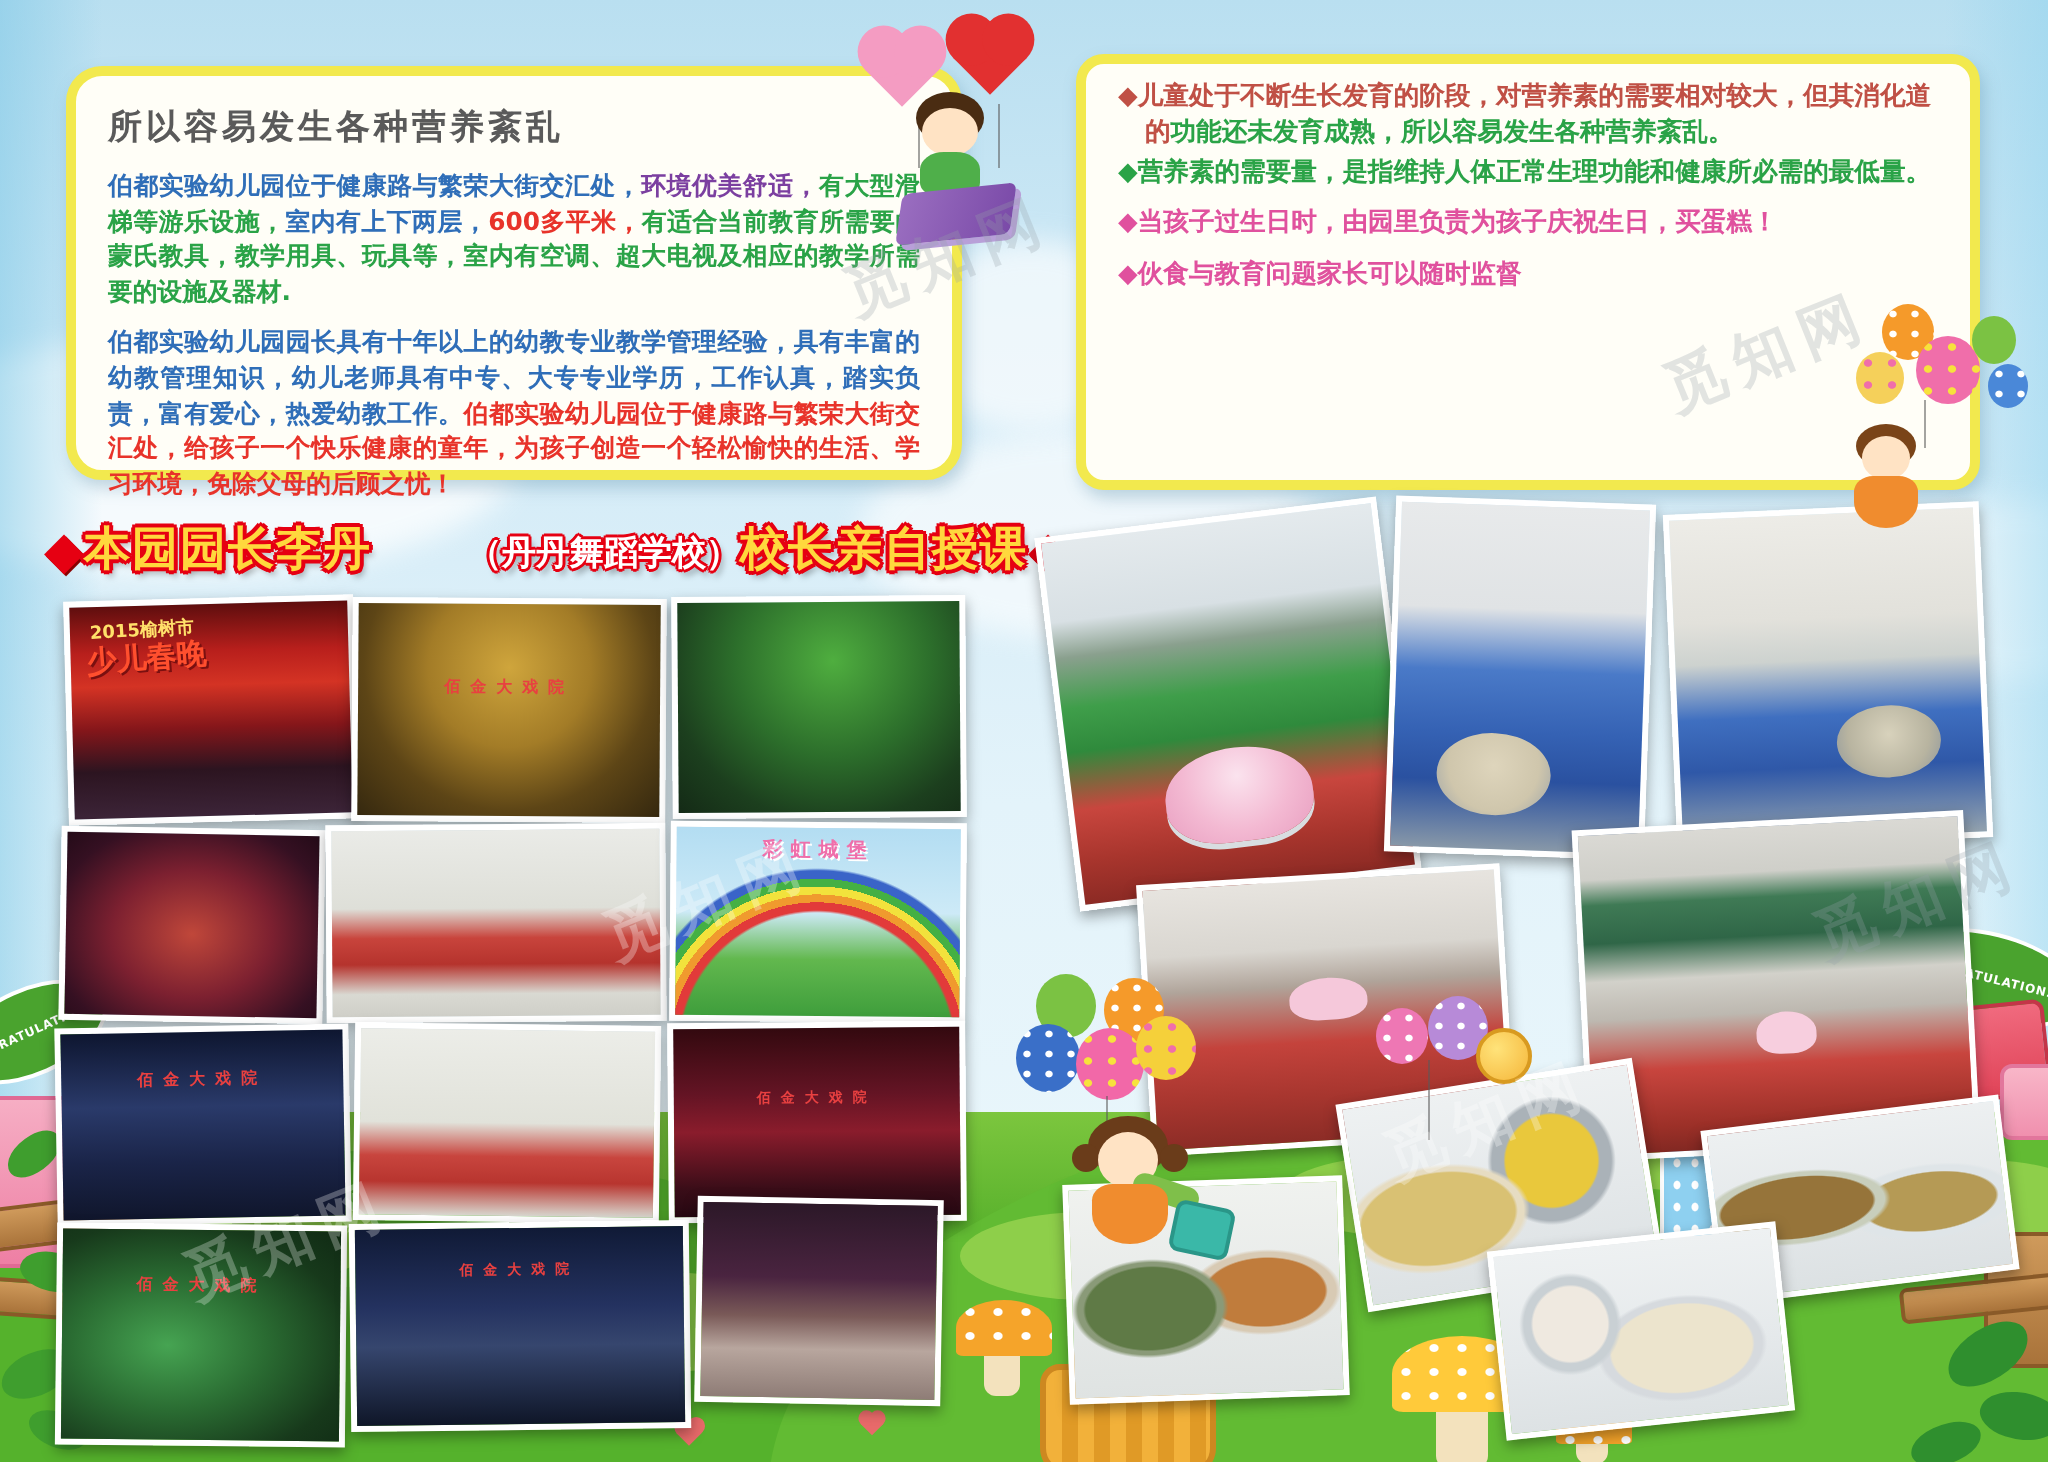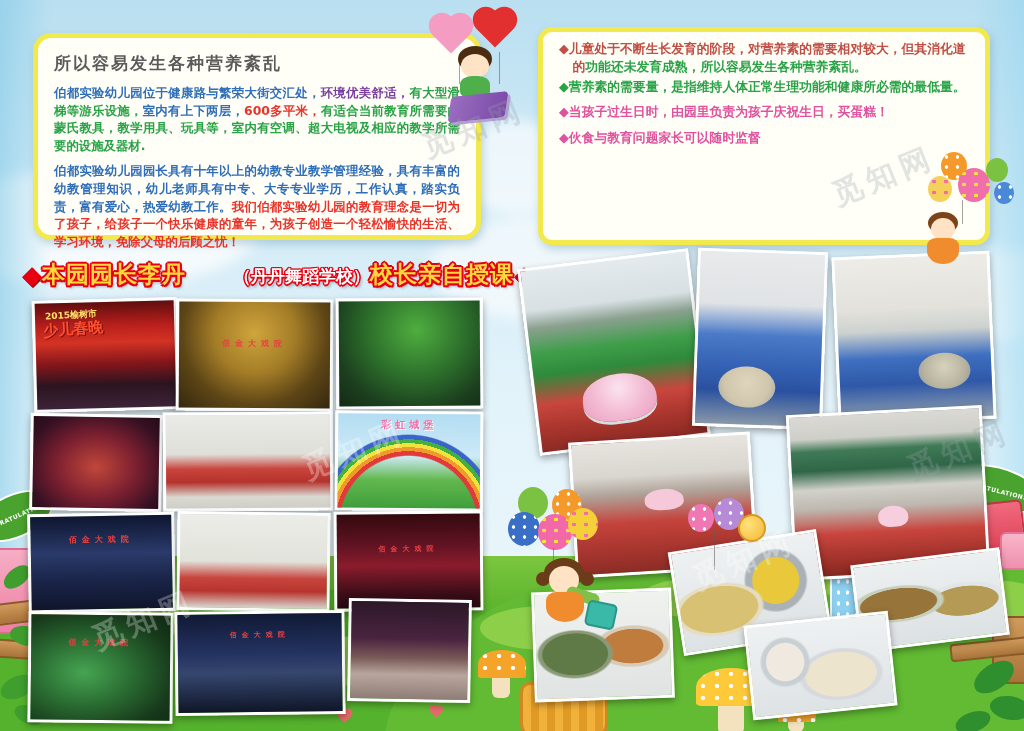--- a/index.html
+++ b/index.html
@@ -161,21 +161,21 @@
   <div class="mush-cap" style="left:696px;top:668px;width:70px;height:38px;background-color:#ffca3a;"></div>
   <div class="mush-stem" style="left:788px;top:716px;width:16px;height:16px;"></div>
   <div class="mush-cap" style="left:778px;top:702px;width:38px;height:20px;background-color:#f5a42a;"></div>
   <div class="basket" style="left:520px;top:682px;width:82px;height:50px;"></div>
   <div class="heart" style="left:340px;top:712px;width:9px;height:9px;background:#e86a6a;"></div>
   <div class="heart" style="left:432px;top:708px;width:8px;height:8px;background:#e86a6a;"></div>
 
   <div class="panel intro-panel">
     <div class="intro-title">所以容易发生各种营养紊乱</div>
     <p class="intro-p"><span style="color: rgb(47, 110, 184);">伯都实验幼儿园位于健康路与繁荣大街交汇处，</span><span style="color: rgb(123, 63, 160);">环境优美舒适，</span><span style="color: rgb(42, 163, 71);">有大型滑梯等游乐设施，</span><span style="color: rgb(47, 110, 184);">室内有上下两层，</span><span style="color: rgb(232, 51, 42);">600多平米，</span><span style="color: rgb(42, 163, 71);">有适合当前教育所需要的蒙氏教具，教学用具、玩具等，室内有空调、超大电视及相应的教学所需要的设施及器材.</span></p>
-    <p class="intro-p"><span style="color: rgb(47, 110, 184);">伯都实验幼儿园园长具有十年以上的幼教专业教学管理经验，具有丰富的幼教管理知识，幼儿老师具有中专、大专专业学历，工作认真，踏实负责，富有爱心，热爱幼教工作。</span><span style="color: rgb(232, 51, 42);">我们伯都实验幼儿园的教育理念是一切为了孩子，给孩子一个快乐健康的童年，为孩子创造一个轻松愉快的生活、学习环境，免除父母的后顾之忧！</span></p>
+    <p class="intro-p"><span style="color: rgb(47, 110, 184);">伯都实验幼儿园园长具有十年以上的幼教专业教学管理经验，具有丰富的幼教管理知识，幼儿老师具有中专、大专专业学历，工作认真，踏实负责，富有爱心，热爱幼教工作。</span><span style="color: rgb(232, 51, 42);">伯都实验幼儿园位于健康路与繁荣大街交汇处，给孩子一个快乐健康的童年，为孩子创造一个轻松愉快的生活、学习环境，免除父母的后顾之忧！</span></p>
   </div>
 
   <div class="heart" style="left:438px;top:22px;width:26px;height:26px;background:#f49cc2;"></div>
   <div class="heart" style="left:482px;top:16px;width:26px;height:26px;background:#e23030;"></div>
   <div class="string" style="left:459px;top:56px;height:28px;"></div>
   <div class="string" style="left:499px;top:52px;height:32px;"></div>
   <div class="kid-hair" style="left:458px;top:46px;width:34px;height:26px;background:#4a2c12;"></div>
   <div class="kid-head" style="left:461px;top:54px;width:28px;height:24px;"></div>
   <div class="kid-body" style="left:460px;top:76px;width:30px;height:22px;background:#4faf4a;"></div>
   <div style="position:absolute;left:450px;top:94px;width:56px;height:26px;background:linear-gradient(100deg,#9a6ec0,#7a4aa8);transform:skewX(-14deg) rotate(-6deg);border-radius:4px;box-shadow:3px 3px 0 #b8a0d8;"></div>

